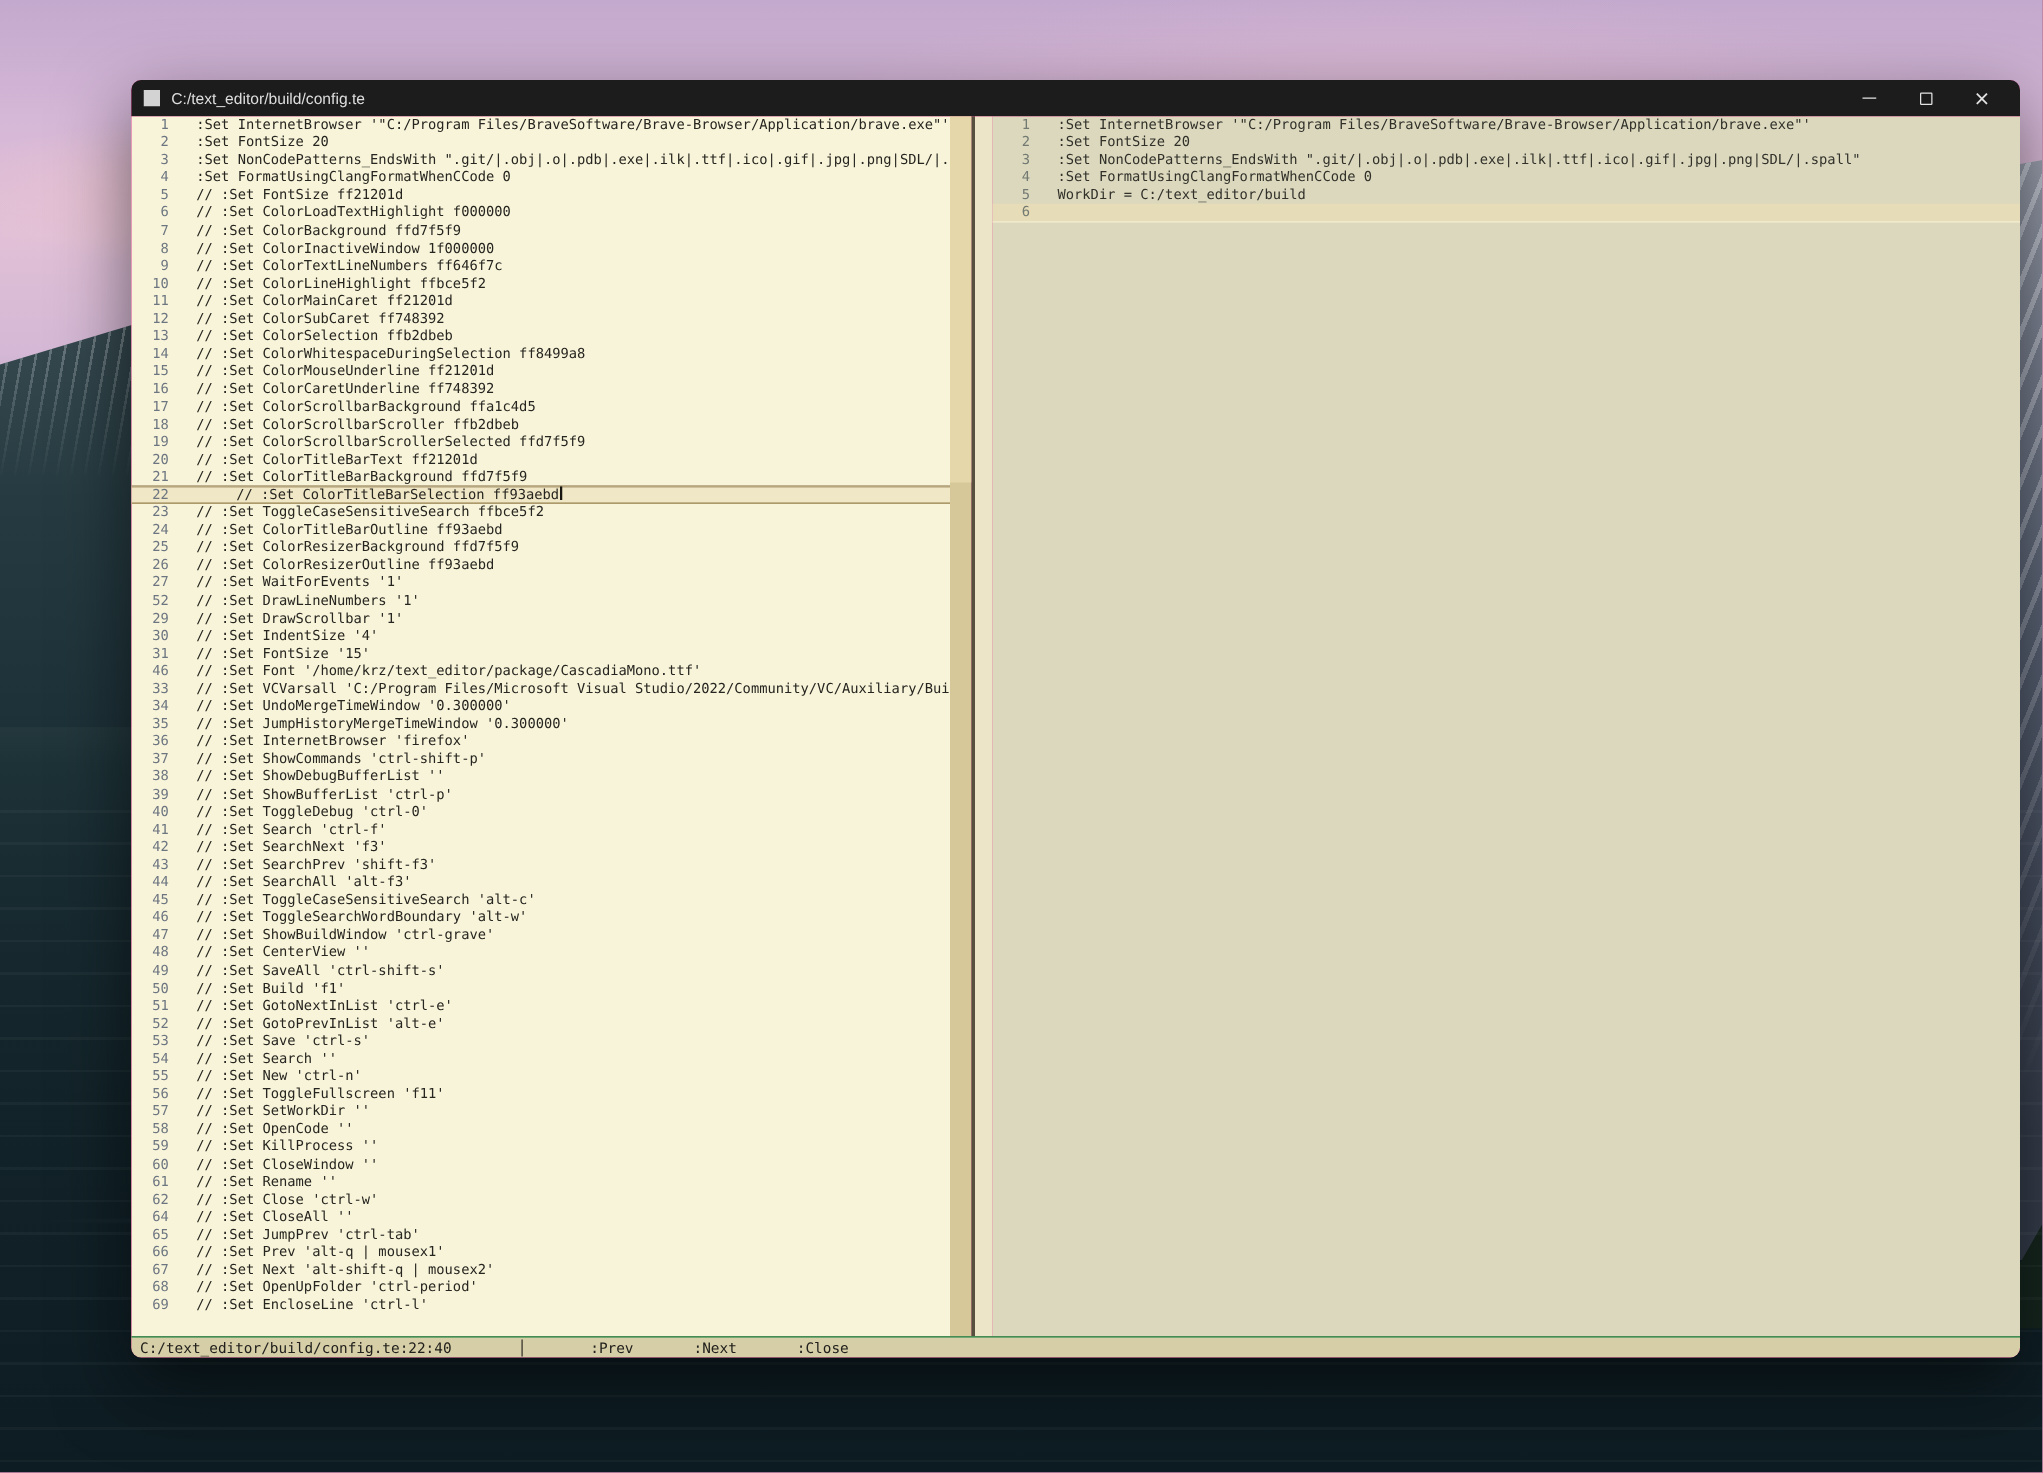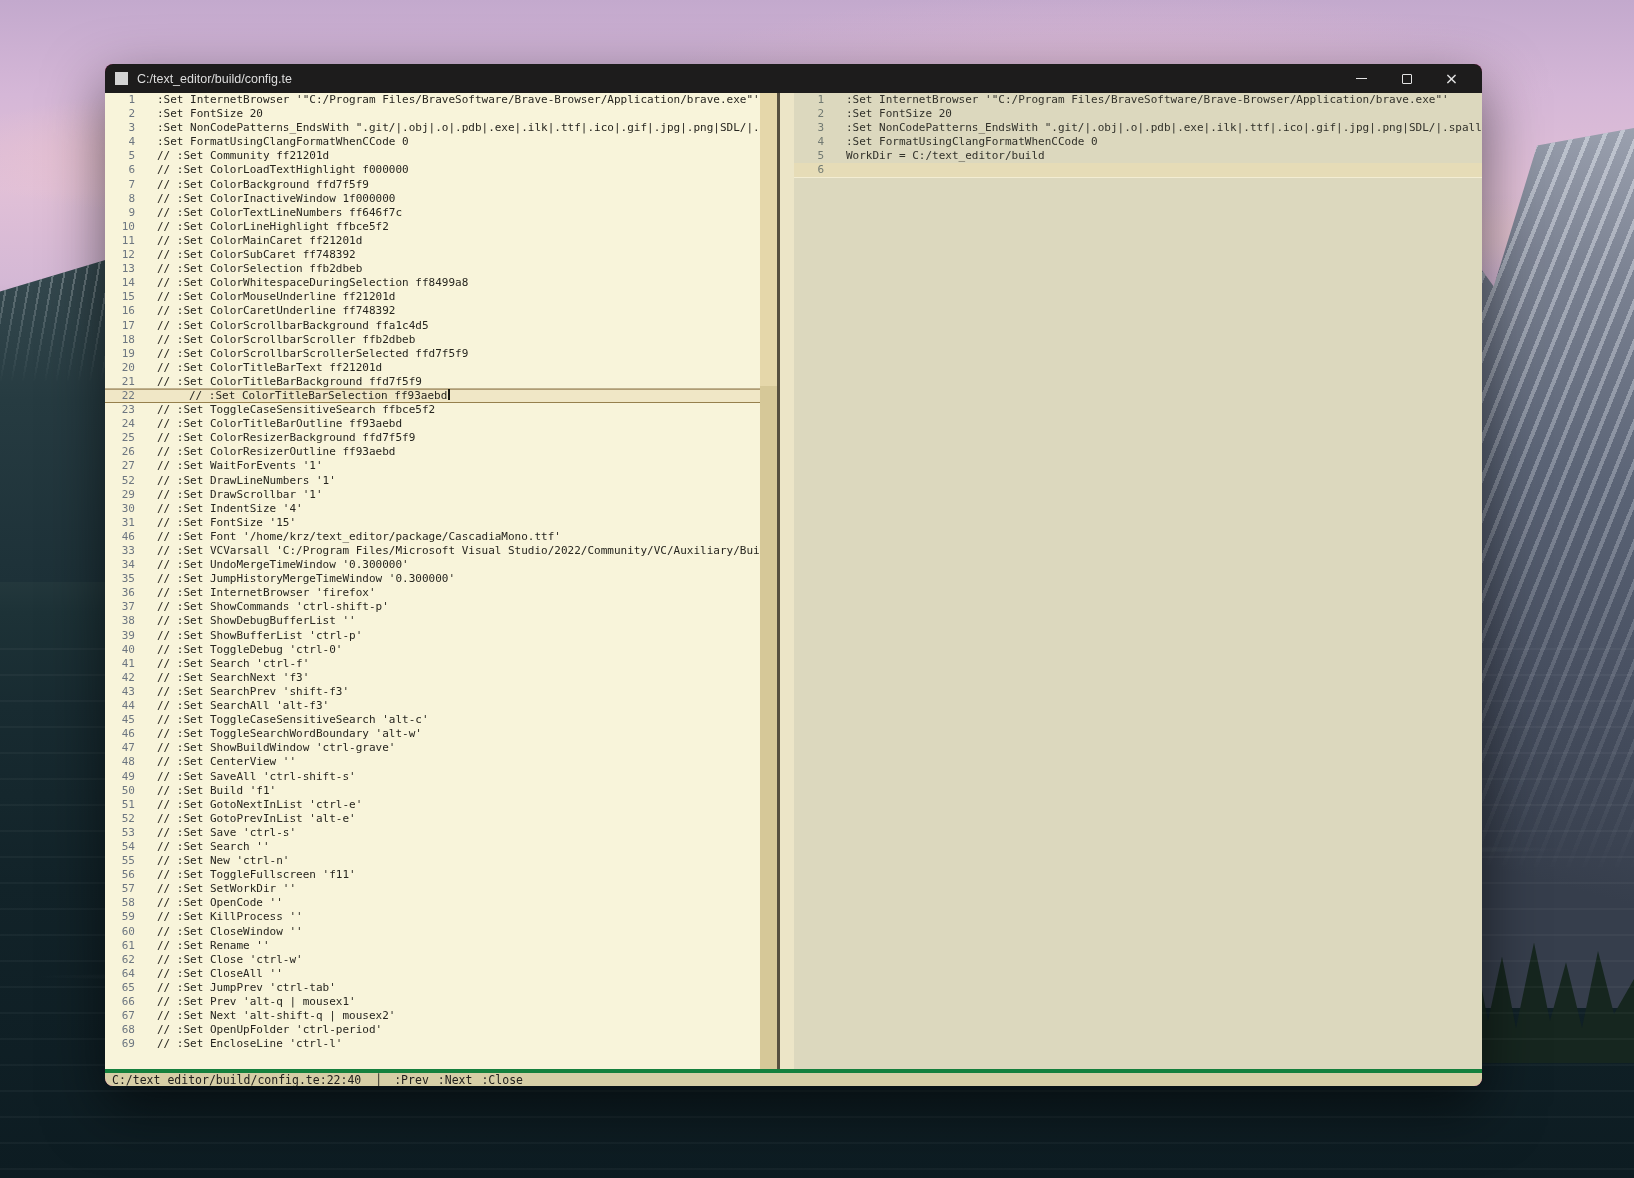--- a/index.html
+++ b/index.html
@@ -42,21 +42,21 @@
     clip-path: polygon(0 100%, 0 60%, 8% 28%, 13% 65%, 20% 18%, 27% 70%, 34% 24%, 41% 75%, 50% 14%, 58% 70%, 66% 28%, 74% 75%, 82% 20%, 90% 65%, 100% 40%, 100% 100%);
   }
   .wp-water-streaks { position:absolute; left:0; right:0; bottom:0; height:45%;
     background:
       radial-gradient(ellipse 520px 7px at 74% 38%, rgba(205,225,225,.18), transparent 70%),
       radial-gradient(ellipse 300px 5px at 15% 62%, rgba(205,225,225,.10), transparent 70%),
       repeating-linear-gradient(180deg, rgba(255,255,255,.035) 0 2px, transparent 2px 26px);
   }
 
   
-  .window { position:absolute; left:105px; top:64px; width:1377px; height:1022px;
+  .window { position:absolute; left:105px; top:64px; width:1511px; height:1022px;
     border-radius:8px; overflow:hidden; box-shadow:0 22px 60px rgba(0,0,0,.55); background:#ec4899;padding-left:20px; }
 
   .titlebar { position:absolute; left:0; top:0; right:0; height:29px; background:#1d1c1c;
     display:flex; align-items:center; }
   .app-icon { width:13px; height:13px; background:#d3d3d3; margin-left:10px; flex:0 0 auto; }
   .title-text { color:#dedede; font-family:"Liberation Sans", sans-serif; font-size:12.5px; margin-left:9px;
     white-space:nowrap; flex:1 1 auto; }
   .win-controls { display:flex; height:100%; margin-right:8px; }
   .win-btn { width:45px; height:100%; display:flex; align-items:center; justify-content:center;
     color:#e3e3e3; font-size:13px; cursor:default; }
@@ -80,21 +80,21 @@
   .pane.right .crow { color:#31312a; }
   .ln { flex:0 0 30px; text-align:right; padding-right:0; color:#6d7680; }
   .pane.right .ln { color:#727a72; }
   .tx { padding-left:22px; white-space:pre; overflow:hidden; }
   .pane.left .crow.hl { background:#f0e7c6; box-shadow:0 1px 0 rgba(122,95,48,.55) inset, 0 -1px 0 rgba(122,95,48,.45); }
   .pane.left .crow.hl { border-bottom:1px solid #96804d; height:14.1px;gap:32px; }
   .pane.right .crow.hl { background:#e6dcb7; border-bottom:1px solid #f3edd3; }
   .caret { display:inline-block; width:1.5px; height:11px; background:#16150f; vertical-align:-1.5px; margin-left:1px; }
 
   .statusbar { position:absolute; left:0; right:0; bottom:0; height:17px; background:#d6cea6;
-    border-top:4px solid #15803d; display:flex; align-items:center; font-size:11.5px; color:#21201d; white-space:pre; }
+    border-top:1px solid #15803d; display:flex; align-items:center; font-size:11.5px; color:#21201d; white-space:pre;gap:39px; }
   .statusbar .loc { margin-left:7px; }
   .statusbar .sdiv { margin:0 12px 0 14px; color:#21201d; }
   .statusbar .cmd { margin-right:9px; }
 </style>
 </head>
 <body>
 
 <div class="screen">
 
   <div class="wallpaper"></div>
@@ -121,21 +121,21 @@
           </div>
       </div>
     </div>
 
     <div class="content">
       <div class="pane left">
           <div class="crow"><span class="ln">1</span><span class="tx">:Set InternetBrowser '"C:/Program Files/BraveSoftware/Brave-Browser/Application/brave.exe"'</span></div>
           <div class="crow"><span class="ln">2</span><span class="tx">:Set FontSize 20</span></div>
           <div class="crow"><span class="ln">3</span><span class="tx">:Set NonCodePatterns_EndsWith ".git/|.obj|.o|.pdb|.exe|.ilk|.ttf|.ico|.gif|.jpg|.png|SDL/|.spall"</span></div>
           <div class="crow"><span class="ln">4</span><span class="tx">:Set FormatUsingClangFormatWhenCCode 0</span></div>
-          <div class="crow"><span class="ln">5</span><span class="tx">// :Set Community ff21201d</span></div>
+          <div class="crow"><span class="ln">5</span><span class="tx">// :Set FontSize ff21201d</span></div>
           <div class="crow"><span class="ln">6</span><span class="tx">// :Set ColorLoadTextHighlight f000000</span></div>
           <div class="crow"><span class="ln">7</span><span class="tx">// :Set ColorBackground ffd7f5f9</span></div>
           <div class="crow"><span class="ln">8</span><span class="tx">// :Set ColorInactiveWindow 1f000000</span></div>
           <div class="crow"><span class="ln">9</span><span class="tx">// :Set ColorTextLineNumbers ff646f7c</span></div>
           <div class="crow"><span class="ln">10</span><span class="tx">// :Set ColorLineHighlight ffbce5f2</span></div>
           <div class="crow"><span class="ln">11</span><span class="tx">// :Set ColorMainCaret ff21201d</span></div>
           <div class="crow"><span class="ln">12</span><span class="tx">// :Set ColorSubCaret ff748392</span></div>
           <div class="crow"><span class="ln">13</span><span class="tx">// :Set ColorSelection ffb2dbeb</span></div>
           <div class="crow"><span class="ln">14</span><span class="tx">// :Set ColorWhitespaceDuringSelection ff8499a8</span></div>
           <div class="crow"><span class="ln">15</span><span class="tx">// :Set ColorMouseUnderline ff21201d</span></div>

